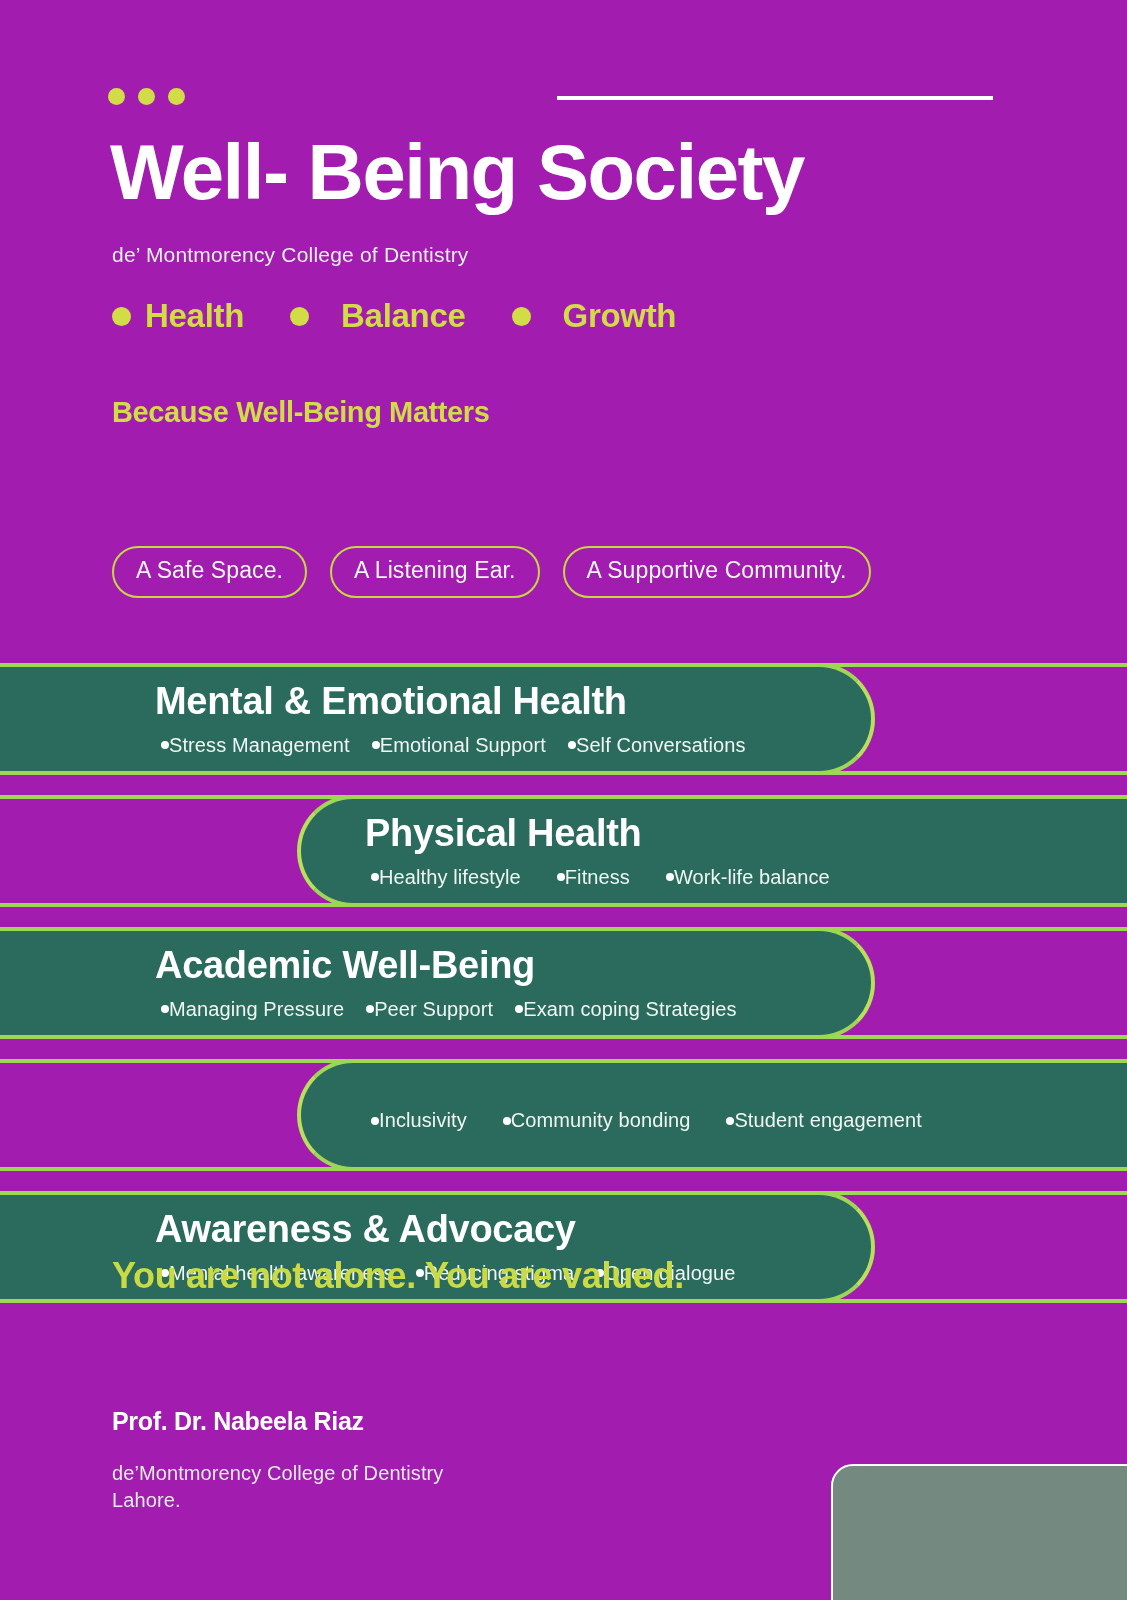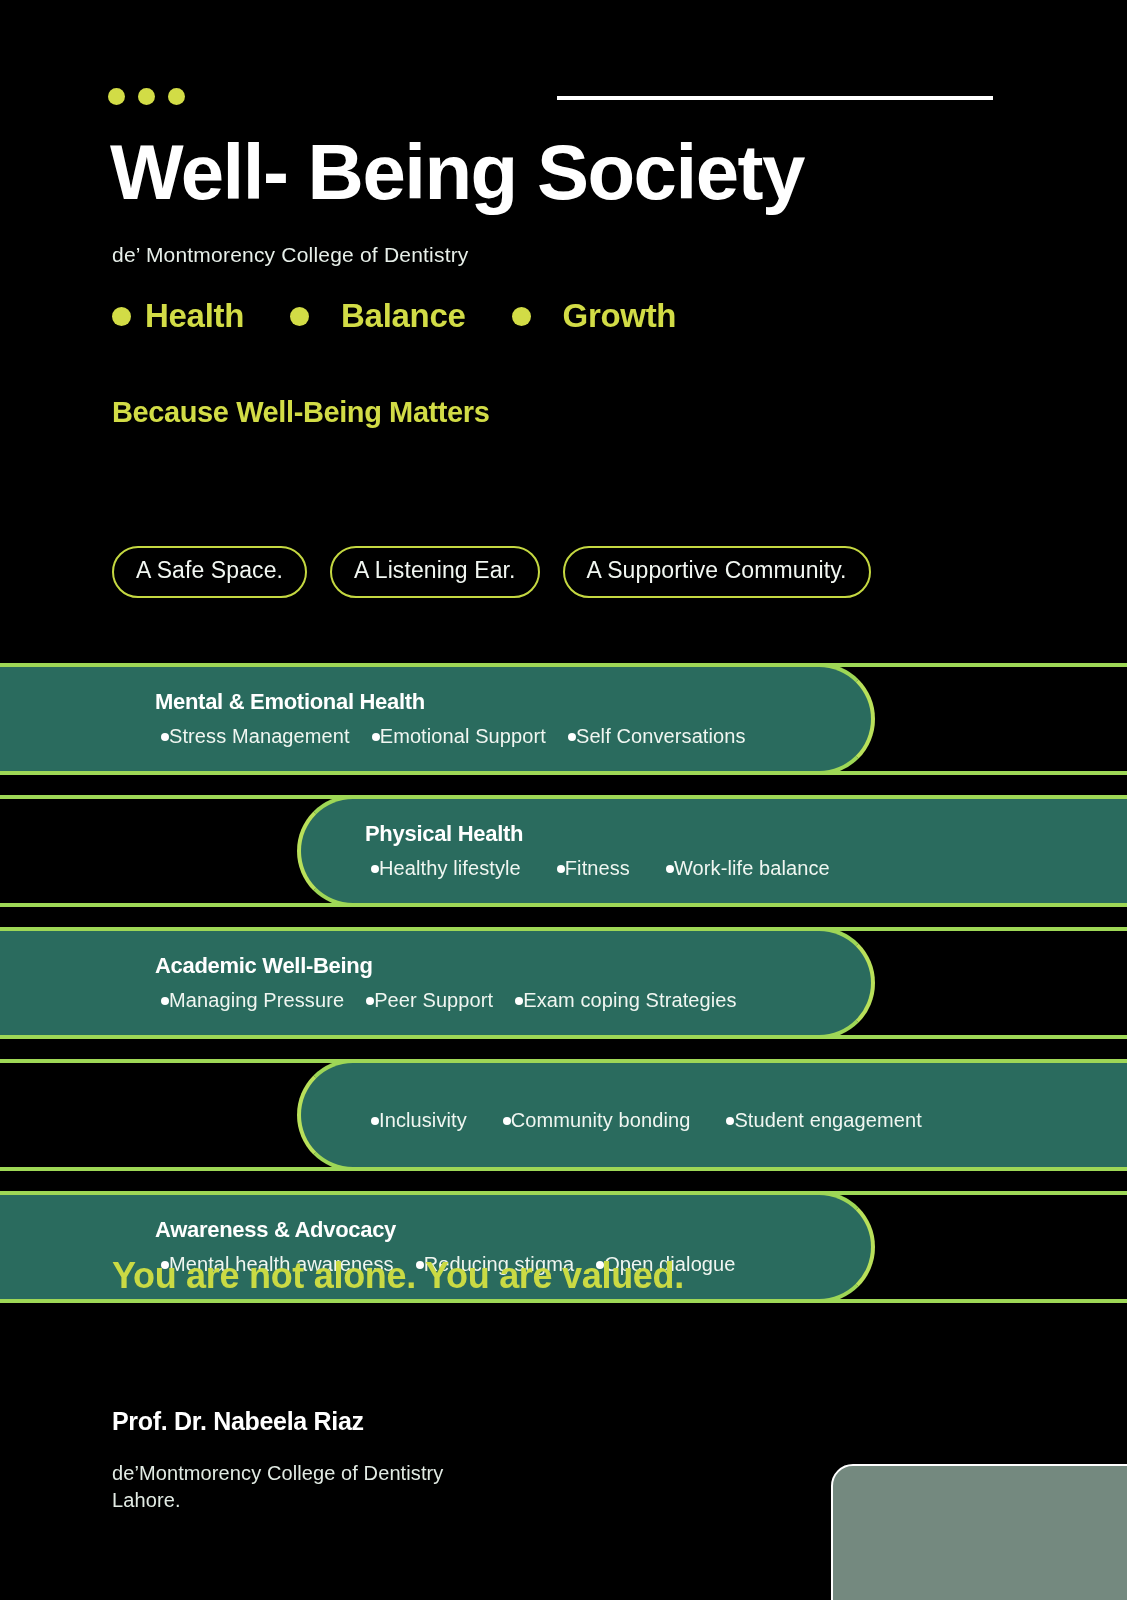--- a/index.html
+++ b/index.html
@@ -7,21 +7,21 @@
   html,body { background:#14251e; }
   body {
     font-family:"Liberation Sans", sans-serif;
     -webkit-font-smoothing:antialiased;
   }
 
   .poster{
     position:relative;
     width:1127px;
     height:1600px;
-    background:#000000;
+    background:#a21caf;
     overflow:hidden;
   }
 
   
   .dots{
     position:absolute;
     left:108px; top:88px;
     display:flex; gap:13px;
   }
   .dots i{
@@ -169,21 +169,21 @@
     left:0; top:0;
     height:100%;
     display:flex;
     flex-direction:column;
     justify-content:center;
   }
   .bar.right-cap .bar-inner{ padding-left:185px; }
   .bar.left-cap  .bar-inner{ padding-left:64px; }
 
   .bar-title{
-    font-size:22px;
+    font-size:38px;
     font-weight:bold;
     color:#ffffff;
     letter-spacing:-.3px;
     line-height:1.1;
     white-space:nowrap;
   }
   .bar-items{
     display:flex;
     align-items:center;
     margin-top:11px;

